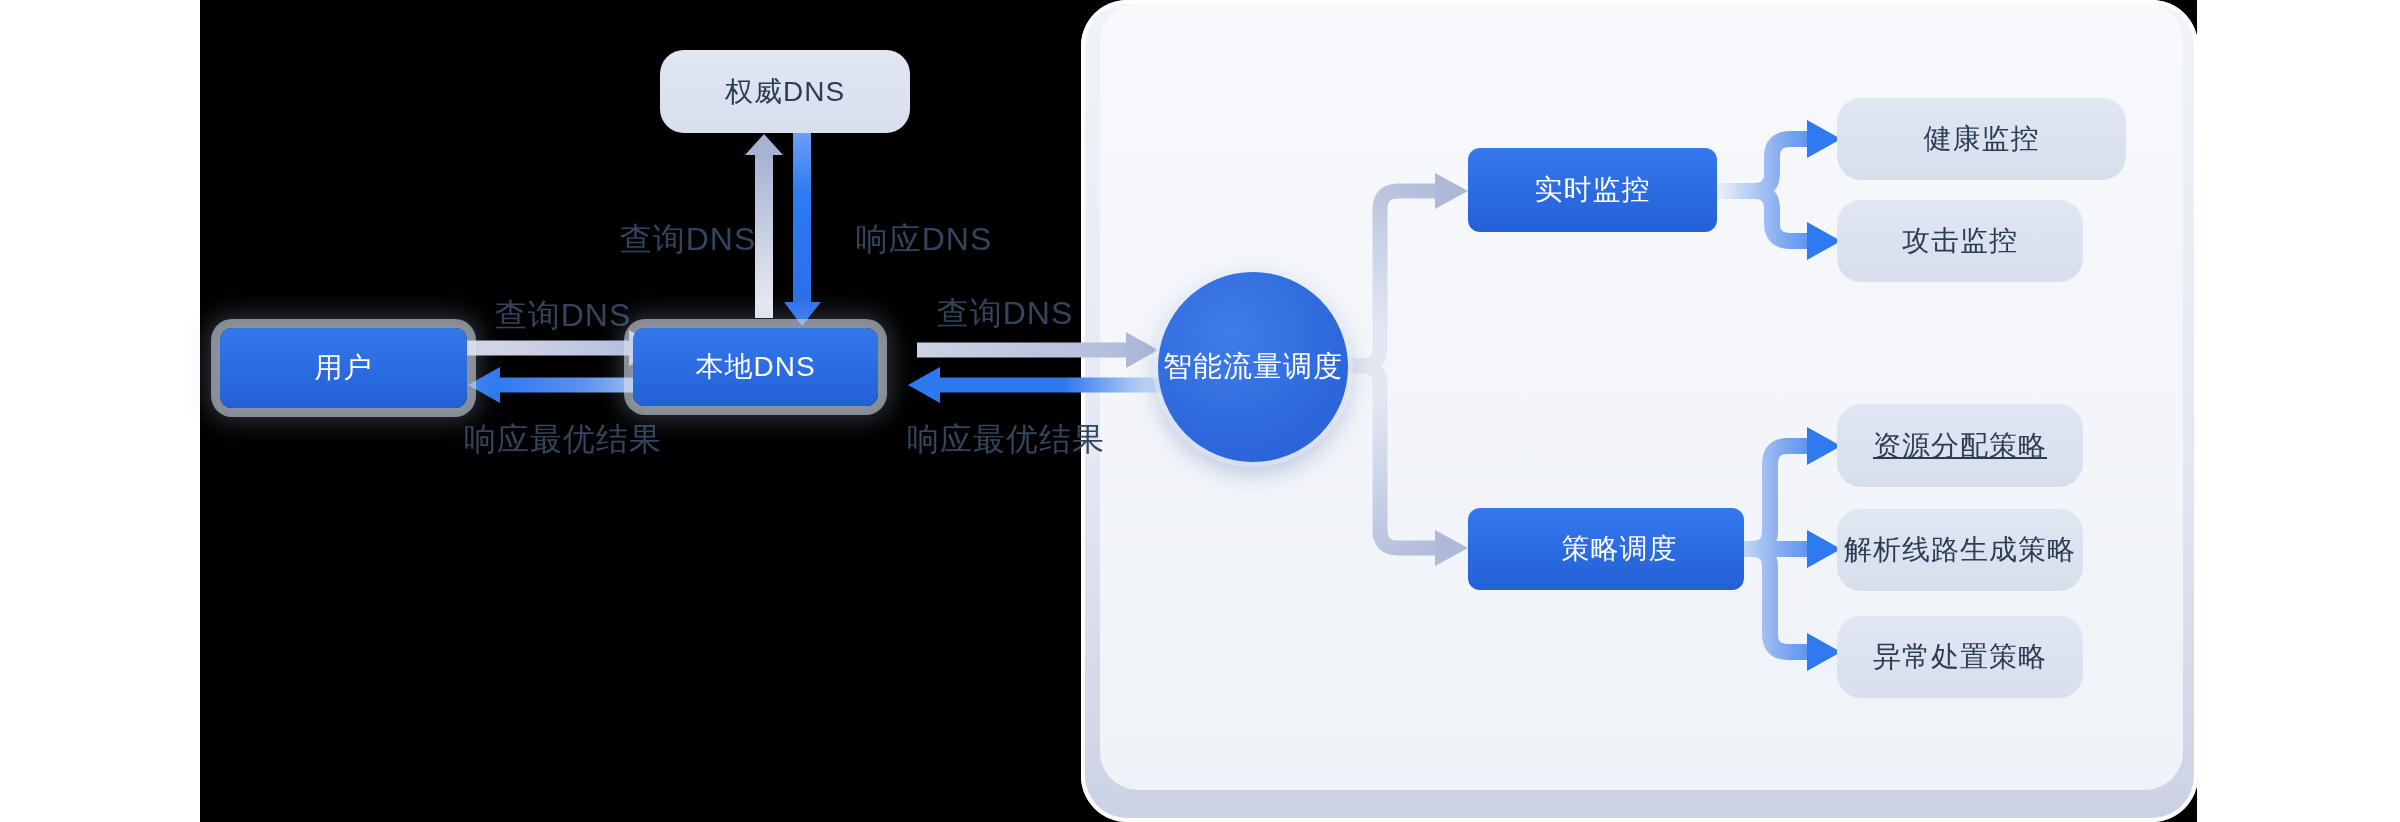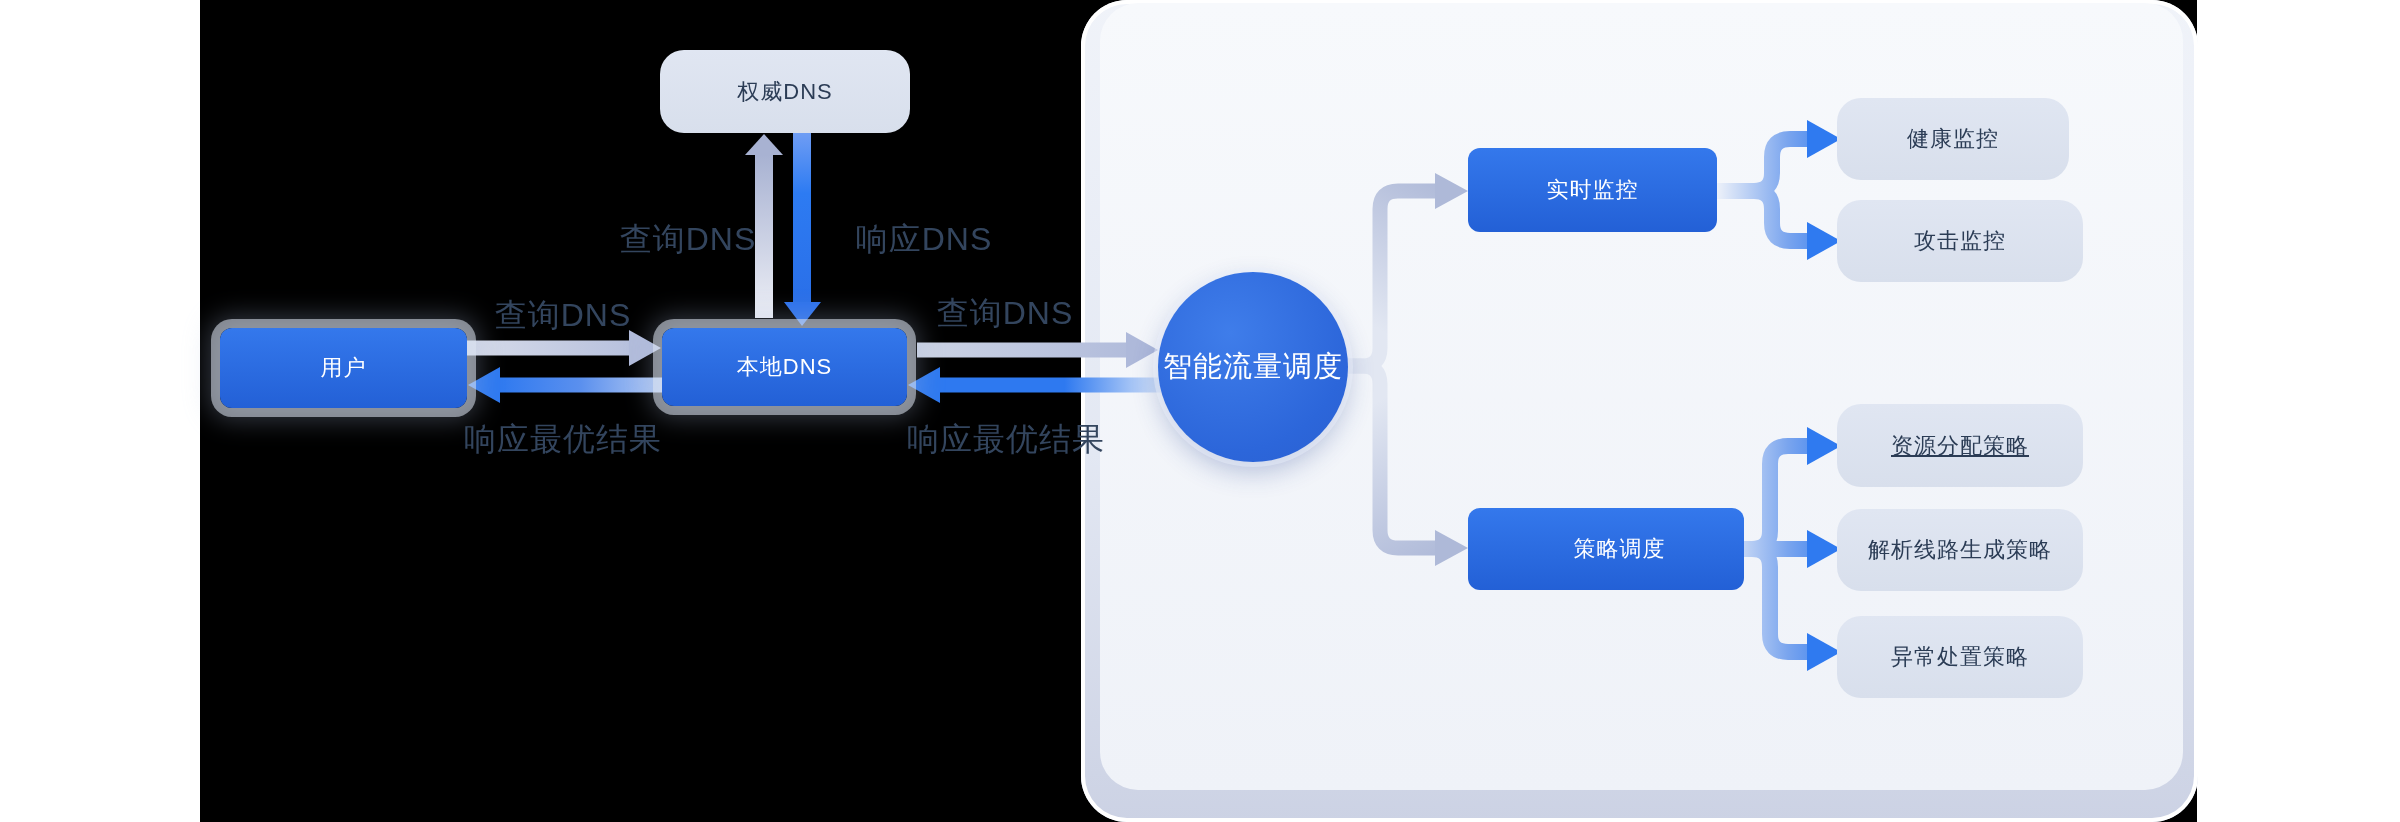--- a/index.html
+++ b/index.html
@@ -19,21 +19,21 @@
   .panel-fill{
     position:absolute;left:1100px;top:3px;width:1083px;height:787px;
     border-radius:38px;
     background:linear-gradient(180deg,#f7f9fc 0%,#eff2f8 100%);
   }
   
   svg.arrows{position:absolute;left:0;top:0;}
   
   .node{
     position:absolute;display:flex;align-items:center;justify-content:center;
-    font-size:22px;font-weight:500;letter-spacing:1px;white-space:nowrap;
+    font-size:28px;font-weight:500;letter-spacing:1px;white-space:nowrap;
   }
   .node-blue{
     background:linear-gradient(180deg,#3478ec 0%,#2360d6 100%);
     color:#ffffff;border-radius:12px;
   }
   .node-glow{
     box-shadow:0 0 0 9px rgba(223,229,242,0.55),0 0 26px 12px rgba(170,185,220,0.30);
   }
   .node-gray{
     background:linear-gradient(180deg,#e0e6f2 0%,#d8dfec 100%);
@@ -167,25 +167,25 @@
 </svg>
 
 <div class="edge-label" style="left:463px;top:294px;">查询DNS</div>
 <div class="edge-label" style="left:463px;top:418px;">响应最优结果</div>
 <div class="edge-label" style="left:588px;top:218px;">查询DNS</div>
 <div class="edge-label" style="left:824px;top:218px;">响应DNS</div>
 <div class="edge-label" style="left:905px;top:292px;">查询DNS</div>
 <div class="edge-label" style="left:906px;top:418px;">响应最优结果</div>
 
 <div class="node node-blue node-glow" style="left:220px;top:328px;width:247px;height:80px;">用户</div>
-<div class="node node-blue node-glow" style="left:662px;top:328px;width:245px;height:78px;">本地DNS</div>
+<div class="node node-blue node-glow" style="left:633px;top:328px;width:245px;height:78px;">本地DNS</div>
 <div class="node node-gray" style="left:660px;top:50px;width:250px;height:83px;">权威DNS</div>
 
 <div class="hub-circle">智能流量调度</div>
 
 <div class="node node-blue" style="left:1468px;top:148px;width:249px;height:84px;">实时监控</div>
 <div class="node node-blue" style="left:1468px;top:508px;width:249px;height:82px;padding-left:27px;">策略调度</div>
 
-<div class="node node-gray" style="left:1837px;top:98px;width:232px;height:82px;">健康监控</div>
+<div class="node node-gray" style="left:1837px;top:98px;width:289px;height:82px;">健康监控</div>
 <div class="node node-gray" style="left:1837px;top:200px;width:246px;height:82px;">攻击监控</div>
 <div class="node node-gray" style="left:1837px;top:404px;width:246px;height:83px;text-decoration:underline;">资源分配策略</div>
 <div class="node node-gray" style="left:1837px;top:509px;width:246px;height:82px;">解析线路生成策略</div>
 <div class="node node-gray" style="left:1837px;top:616px;width:246px;height:82px;">异常处置策略</div>
 
 </body></html>

